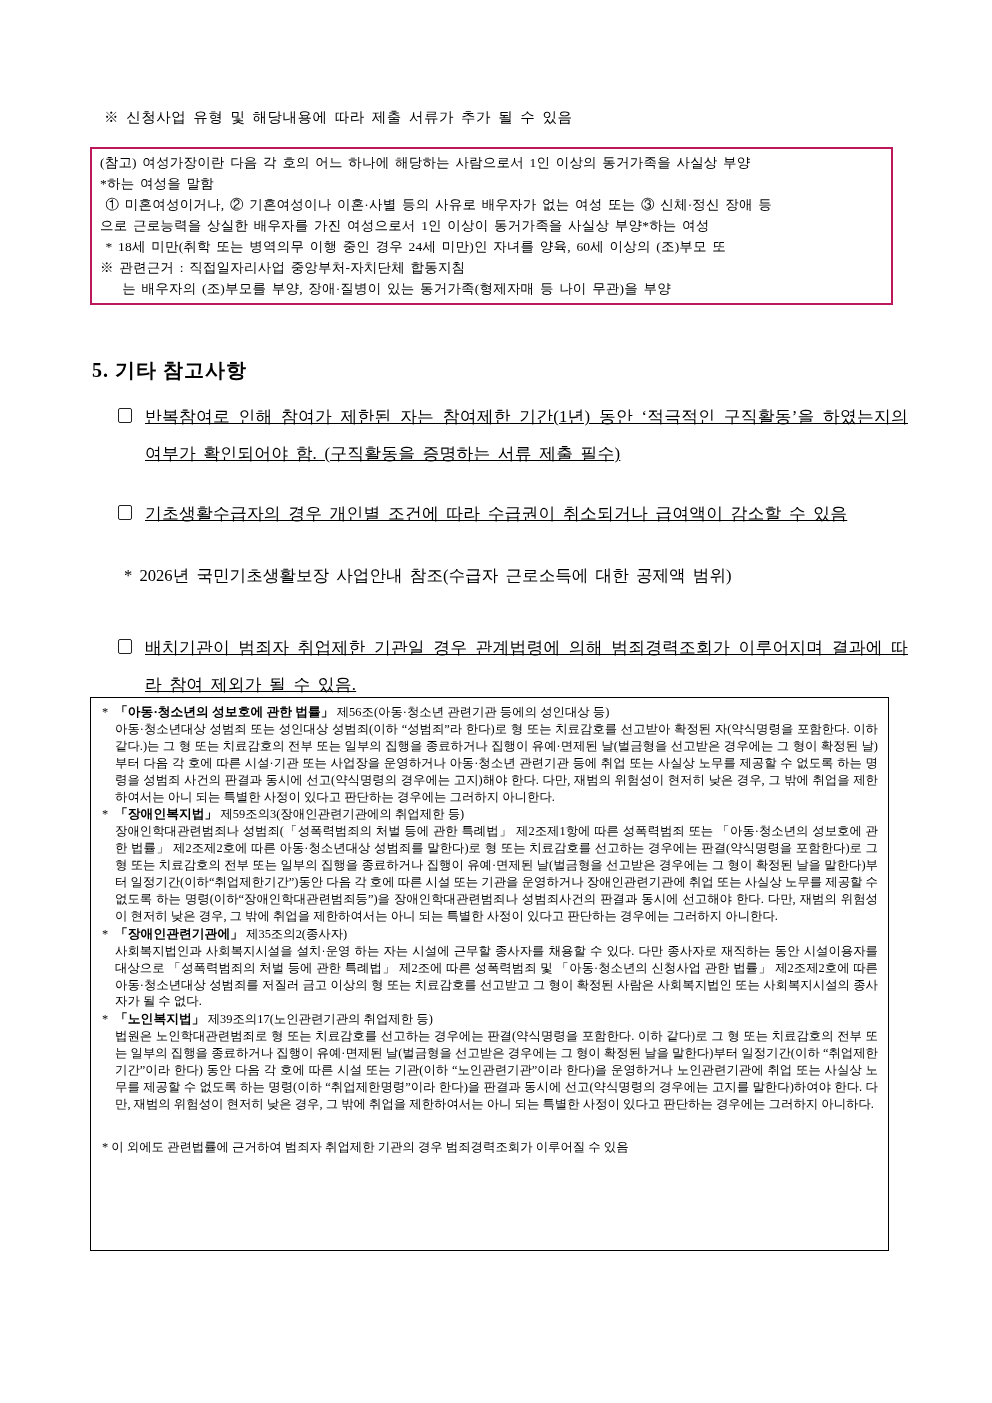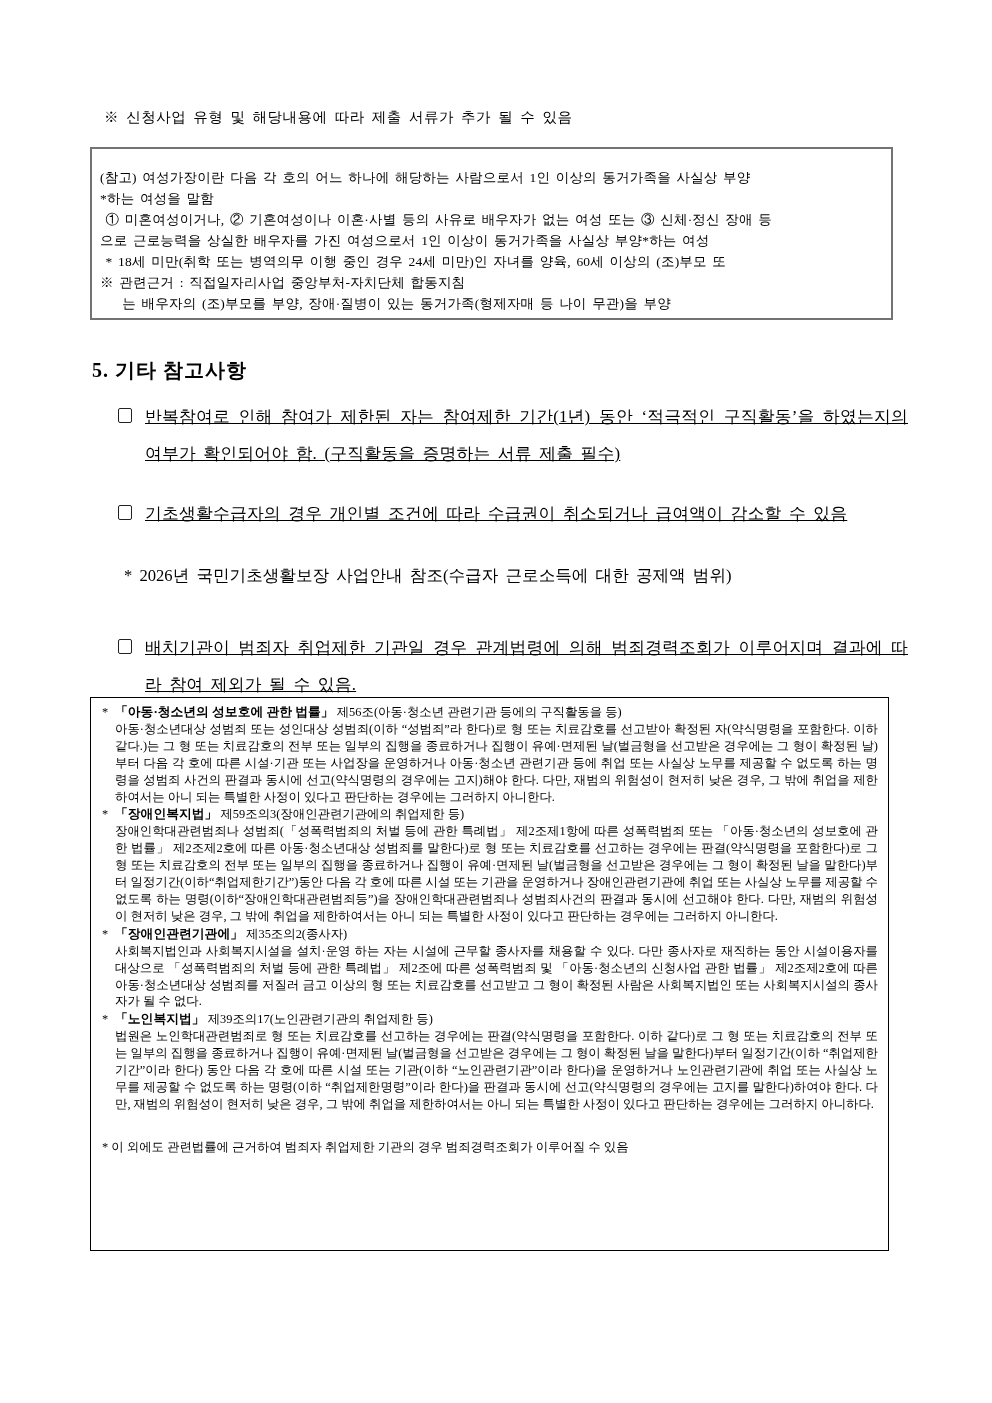--- a/index.html
+++ b/index.html
@@ -12,22 +12,22 @@
   }
   .page { position: absolute; inset: 0; background: #fff; }
 
   .top-note {
     position: absolute; left: 104px; top: 108px;
     font-size: 14.5px; letter-spacing: 0.5px; word-spacing: 3px; text-align: right;
   }
 
   .ref-box {
     position: absolute; left: 90px; top: 147px; width: 803px;
-    border: 2px solid #737373;
-    padding: 18px 8px 4px 8px;
+    border: 2px solid #be185d;
+    padding: 3px 8px 4px 8px;
     font-size: 13.5px; line-height: 21px;
     letter-spacing: 0.2px; word-spacing: 2px;
   }
   .ref-box .line { white-space: pre-wrap; }
 
   .section-title {
     position: absolute; left: 92px; top: 357px;
     font-size: 20px; font-weight: bold; letter-spacing: 1px;
   }
 
@@ -96,21 +96,21 @@
 
   <div class="check-item" style="top: 629px;">
     <span class="checkbox"></span>
     <span class="itext">배치기관이 범죄자 취업제한 기관일 경우 관계법령에 의해 범죄경력조회가 이루어지며 결과에 따라 참여 제외가 될 수 있음.</span>
   </div>
 
   <div class="legal-box">
 
     <div class="law-section">
       <span class="law-marker">*</span>
-      <div class="law-title"><span class="law-name">「아동·청소년의 성보호에 관한 법률」</span><span class="law-article">  제56조(아동·청소년 관련기관 등에의 구직활동을 등)</span></div>
+      <div class="law-title"><span class="law-name">「아동·청소년의 성보호에 관한 법률」</span><span class="law-article">  제56조(아동·청소년 관련기관 등에의 성인대상 등)</span></div>
       <div class="law-body">아동·청소년대상 성범죄 또는 성인대상 성범죄(이하 “성범죄”라 한다)로 형 또는 치료감호를 선고받아 확정된 자(약식명령을 포함한다. 이하 같다.)는 그 형 또는 치료감호의 전부 또는 일부의 집행을 종료하거나 집행이 유예·면제된 날(벌금형을 선고받은 경우에는 그 형이 확정된 날)부터 다음 각 호에 따른 시설·기관 또는 사업장을 운영하거나 아동·청소년 관련기관 등에 취업 또는 사실상 노무를 제공할 수 없도록 하는 명령을 성범죄 사건의 판결과 동시에 선고(약식명령의 경우에는 고지)해야 한다. 다만, 재범의 위험성이 현저히 낮은 경우, 그 밖에 취업을 제한하여서는 아니 되는 특별한 사정이 있다고 판단하는 경우에는 그러하지 아니한다.</div>
     </div>
 
     <div class="law-section">
       <span class="law-marker">*</span>
       <div class="law-title"><span class="law-name">「장애인복지법」</span><span class="law-article">  제59조의3(장애인관련기관에의 취업제한 등)</span></div>
       <div class="law-body">장애인학대관련범죄나 성범죄(「성폭력범죄의 처벌 등에 관한 특례법」 제2조제1항에 따른 성폭력범죄 또는 「아동·청소년의 성보호에 관한 법률」 제2조제2호에 따른 아동·청소년대상 성범죄를 말한다)로 형 또는 치료감호를 선고하는 경우에는 판결(약식명령을 포함한다)로 그 형 또는 치료감호의 전부 또는 일부의 집행을 종료하거나 집행이 유예·면제된 날(벌금형을 선고받은 경우에는 그 형이 확정된 날을 말한다)부터 일정기간(이하“취업제한기간”)동안 다음 각 호에 따른 시설 또는 기관을 운영하거나 장애인관련기관에 취업 또는 사실상 노무를 제공할 수 없도록 하는 명령(이하“장애인학대관련범죄등”)을 장애인학대관련범죄나 성범죄사건의 판결과 동시에 선고해야 한다. 다만, 재범의 위험성이 현저히 낮은 경우, 그 밖에 취업을 제한하여서는 아니 되는 특별한 사정이 있다고 판단하는 경우에는 그러하지 아니한다.</div>
     </div>
 
     <div class="law-section">

